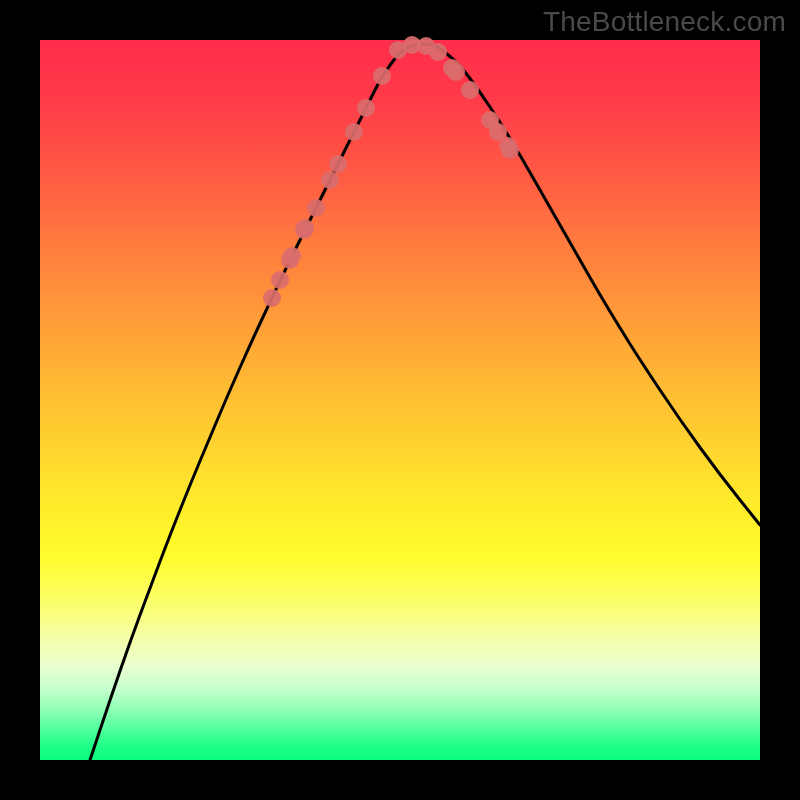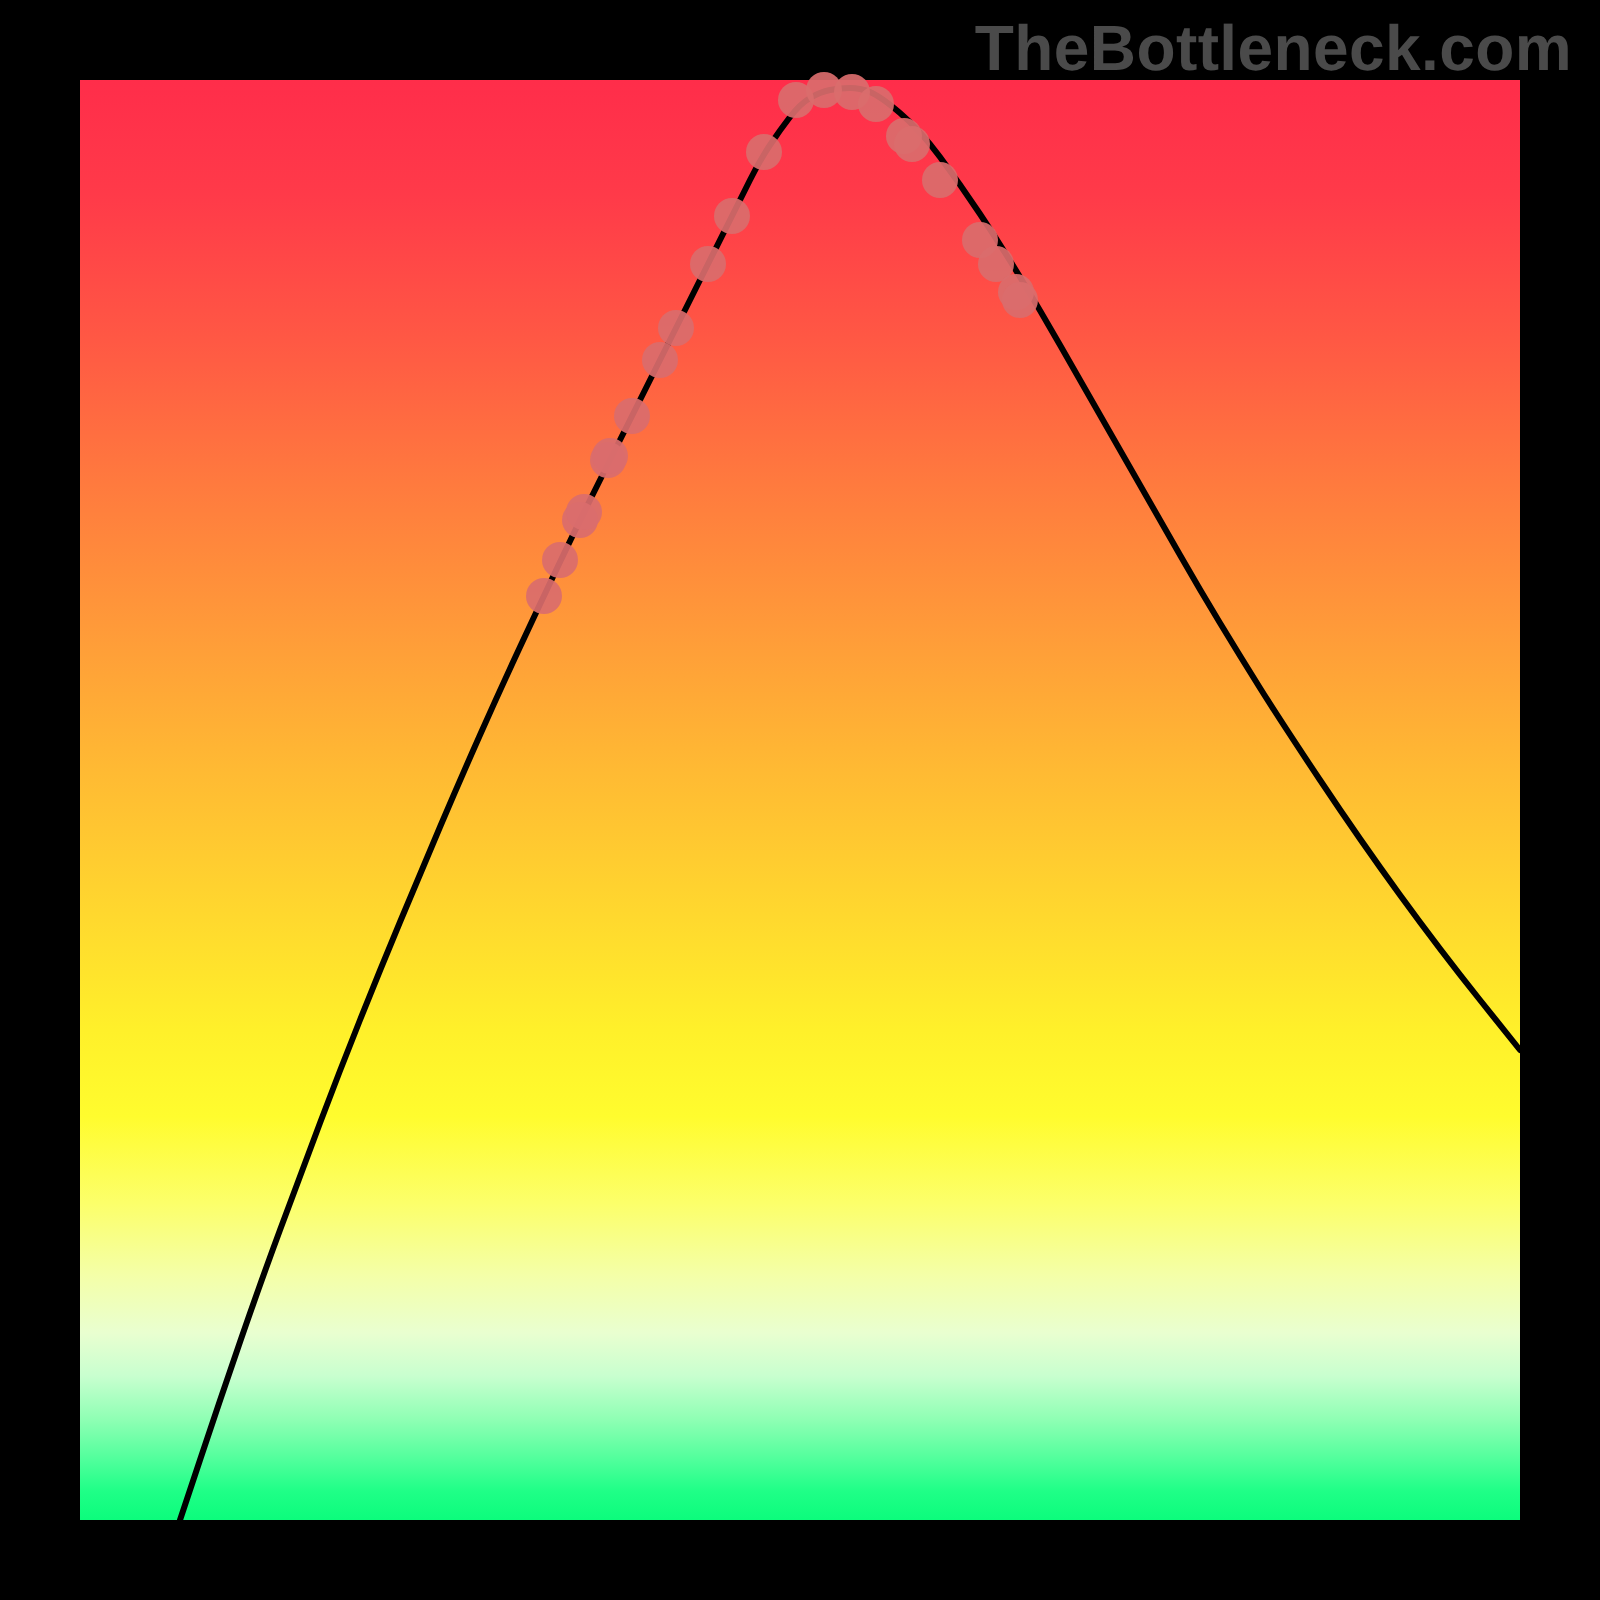--- a/index.html
+++ b/index.html
@@ -43,22 +43,22 @@
       #4cff9a 96%,
       #1fff87 98%,
       #0cfc7c 100%
     );
   }
   .watermark {
     position: absolute;
     top: 6px;
     right: 14px;
     color: #4a4a4a;
-    font-size: 32px;
-    font-weight: 700;
+    font-size: 28px;
+    font-weight: 400;
     letter-spacing: 0.2px;
     user-select: none;
   }
   svg.curve {
     position: absolute;
     left: 0;
     top: 0;
     width: 720px;
     height: 720px;
     overflow: visible;

